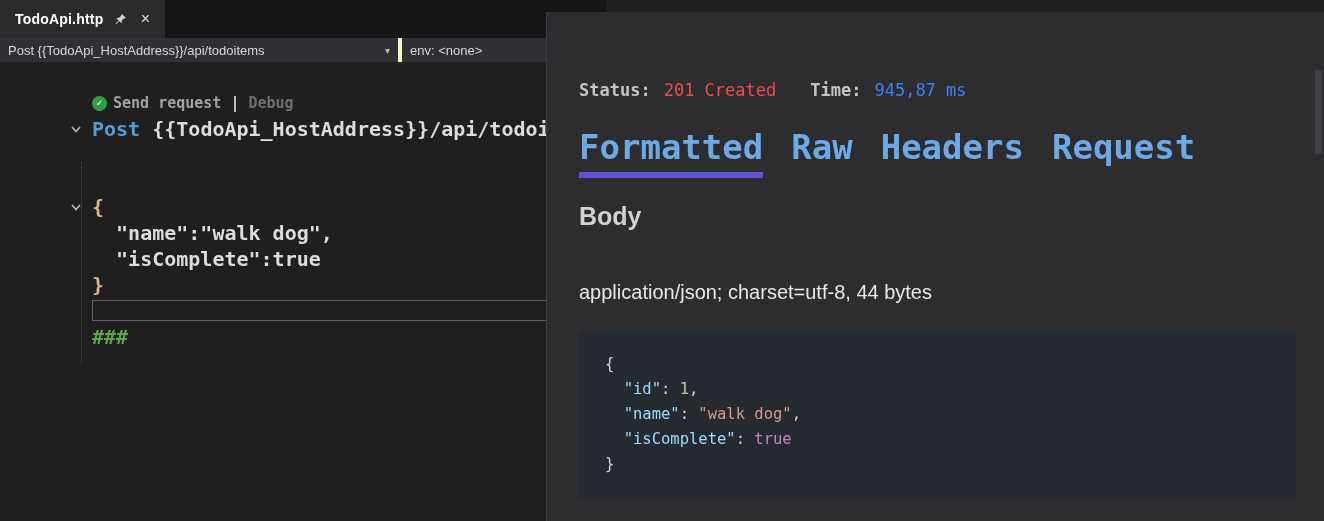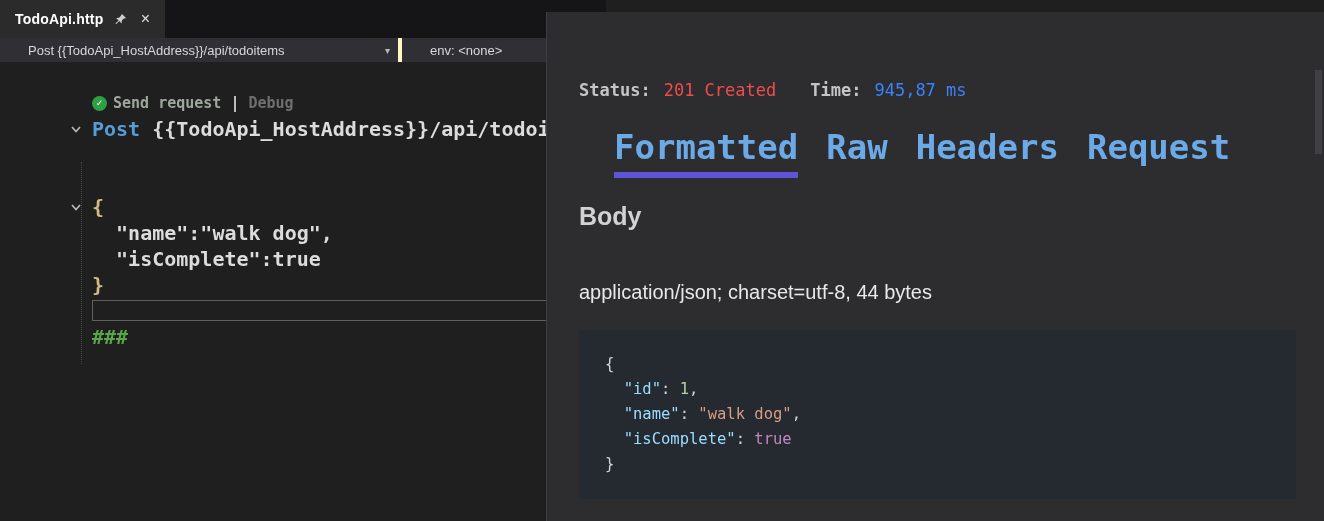--- a/index.html
+++ b/index.html
@@ -19,21 +19,21 @@
   }
   .tab-title { font-weight:bold; font-size:14px; letter-spacing:.2px; white-space:nowrap; }
   .tab .icon-btn { display:inline-flex; align-items:center; justify-content:center; width:16px; height:16px; color:#d0d0d0; }
   .tab .close-glyph { font-size:16px; line-height:16px; color:#e0e0e0; }
 
   .toolbar { height:24px; background:var(--toolbar-bg,#303034); display:flex; color:#d8d8d8; font-size:13px; }
   .combo { display:flex; align-items:center; justify-content:space-between; padding:0 8px; white-space:nowrap; overflow:hidden; }
   .combo-request { width:398px; }
   .combo-env { flex:1; border-left:4px solid #fef9c3; }
   .combo .arrow { color:#b8b8b8; font-size:10px; margin-left:6px; flex:0 0 auto; }
-  .combo .combo-label { overflow:hidden; text-overflow:clip;margin-left:20px; }
+  .combo .combo-label { overflow:hidden; text-overflow:clip; }
 
   .editor {
     position:relative; height:459px; padding-top:2px; overflow:hidden;
     font-family:"DejaVu Sans Mono","Liberation Mono",monospace;
     font-size:20px; font-weight:bold; color:#dcdcdc;
   }
   .eline { height:26px; line-height:26px; display:flex; white-space:pre; position:relative; }
   .gutter { flex:0 0 92px; display:flex; justify-content:flex-end; align-items:center; padding-right:10px; }
   .code { white-space:pre; }
   .t-var    { color:var(--accent-blue,#569CD6); }
@@ -67,21 +67,21 @@
 
   .status-row { display:flex; align-items:baseline; font-family:"DejaVu Sans Mono","Liberation Mono",monospace; font-size:17px; }
   .status-group { margin-right:34px; display:flex; }
   .stat-label { color:#c4c4c4; font-weight:bold; margin-right:13px; }
   .stat-value { color:#3b82f6; }
   .stat-status { color:var(--status-red,#F14C4C); }
 
   .resp-tabs {
     margin-top:28px; display:flex; gap:28px;
     font-family:"DejaVu Sans Mono","Liberation Mono",monospace;
-    font-size:34px; font-weight:bold; color:var(--tabs-blue,#6CA9E7);margin-left:35px;
+    font-size:34px; font-weight:bold; color:var(--tabs-blue,#6CA9E7);
   }
   .resp-tab { padding-bottom:5px; border-bottom:6px solid transparent; line-height:1.15; cursor:default; }
   .resp-tab.active { border-bottom-color:var(--underline-purple,#5F54D8); }
 
   .body-heading { margin-top:24px; font-size:25px; font-weight:bold; color:#d2d2d2; }
   .ct-line { margin-top:50px; font-size:20px; color:#e8e8e8; }
 
   .code-block {
     margin-top:26px; height:169px; background:var(--codeblock-bg,#252A31);
     border-radius:3px; padding:22px 0 22px 26px;

